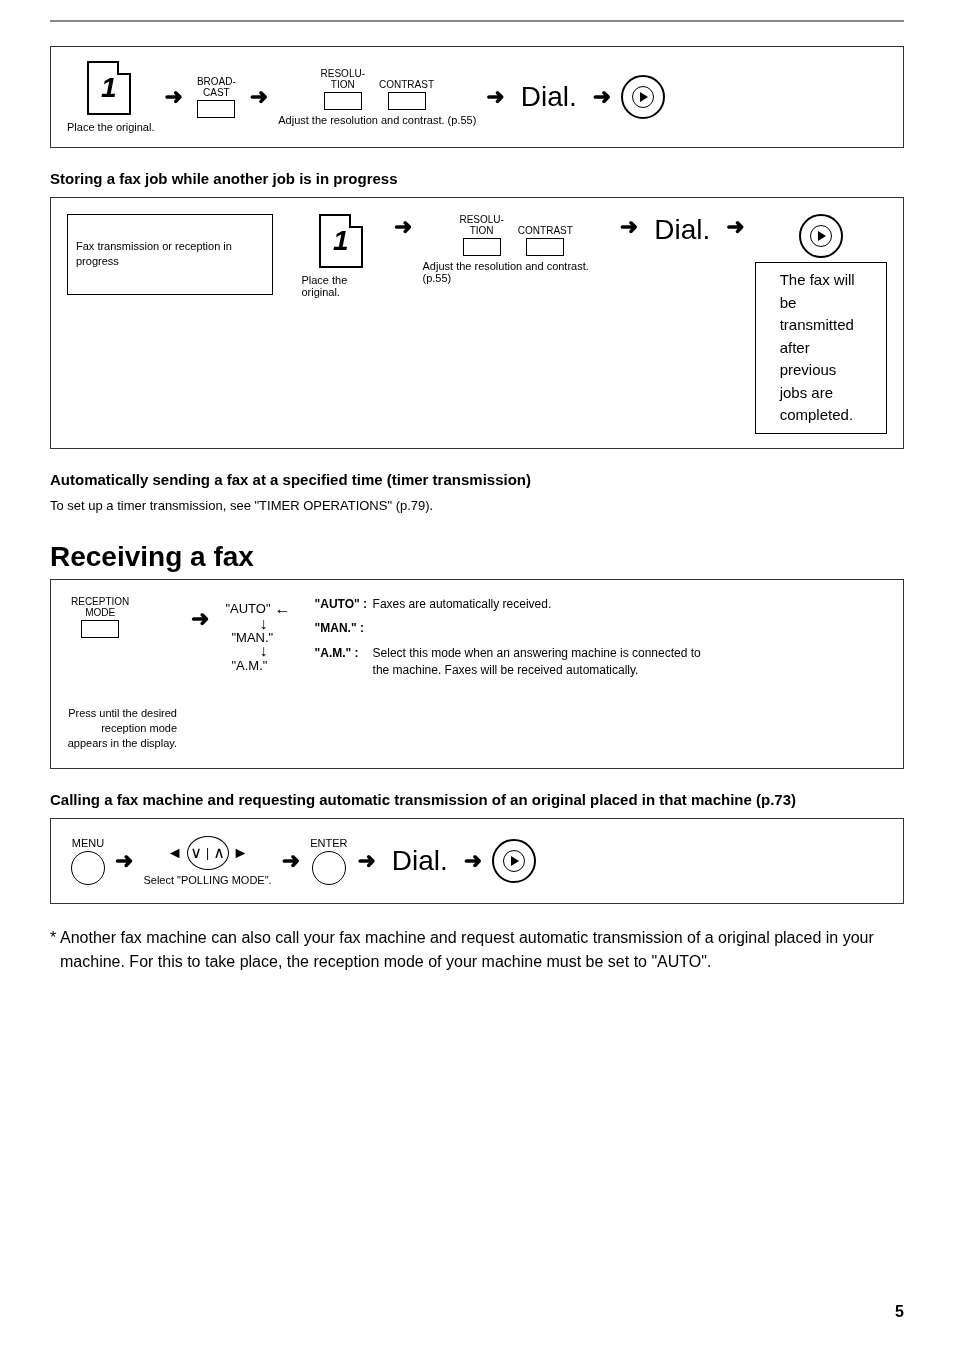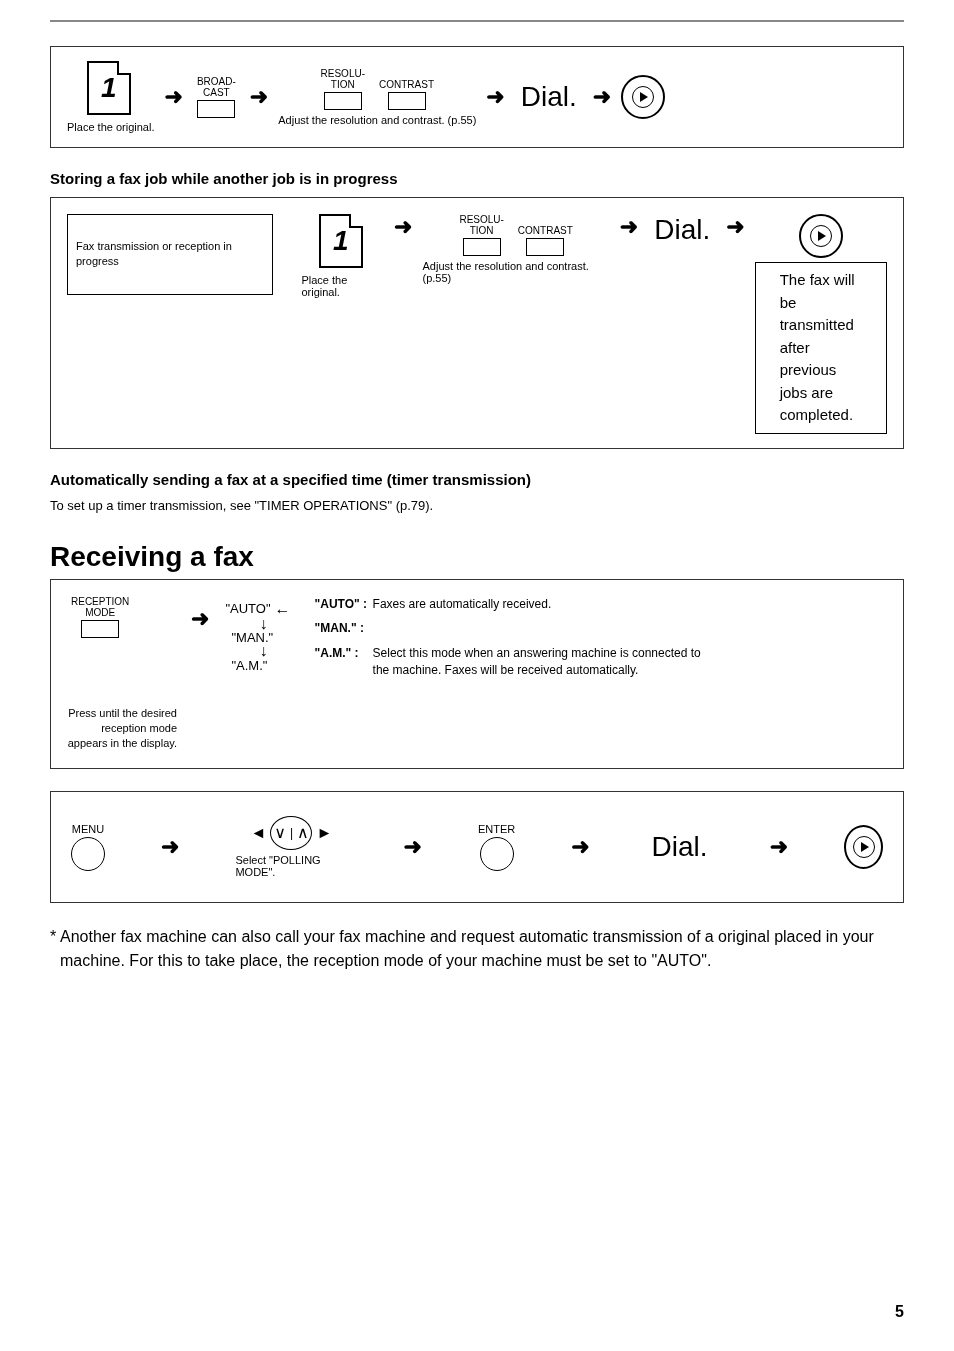--- a/index.html
+++ b/index.html
@@ -365,21 +365,22 @@
       </div>
       <div class="mode-desc-row">
         <span class="mode-desc-label">"A.M." :</span>
         <span>Select this mode when an answering machine is connected to the machine. Faxes will be received automatically.</span>
       </div>
     </div>
   </div>
 </div>
 
 <div class="section" style="margin-top:18px;">
-  <div class="diagram-box" style="padding:24px 20px;gap:46px;">
+  <div class="section-title" style="font-size:15px;font-weight:bold;margin-bottom:10px;">Calling a fax machine and requesting automatic transmission of an original placed in that machine (p.73)</div>
+  <div class="diagram-box" style="padding:17px 20px;">
 
     <div class="flow-step">
       <div style="font-size:11px;margin-bottom:2px;">MENU</div>
       <div class="circle-btn"></div>
     </div>
 
     <div class="arrow">➜</div>
 
     <div style="display:flex;flex-direction:column;align-items:center;">
       <div style="display:flex;align-items:center;gap:4px;">

